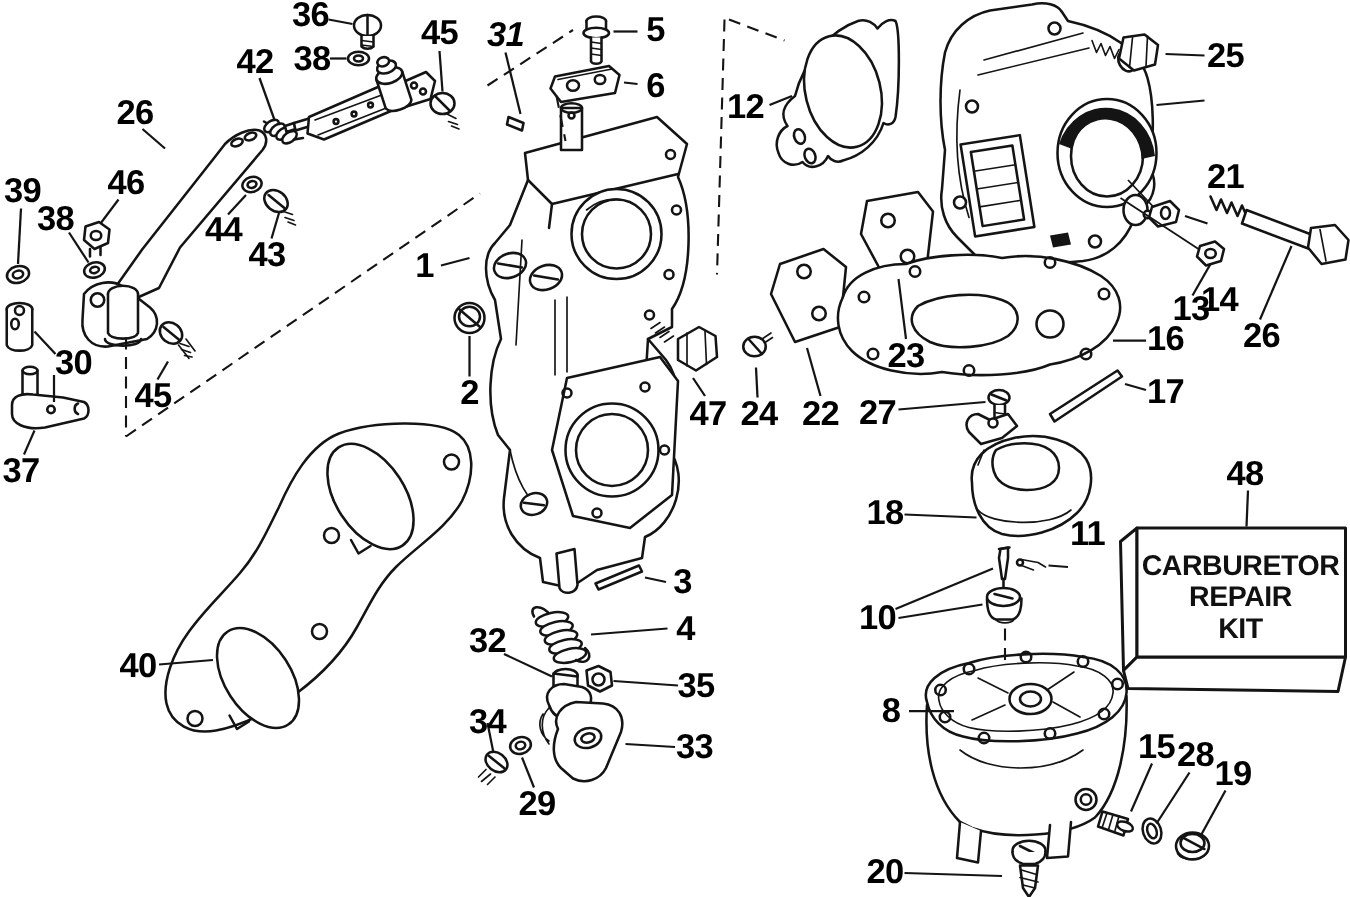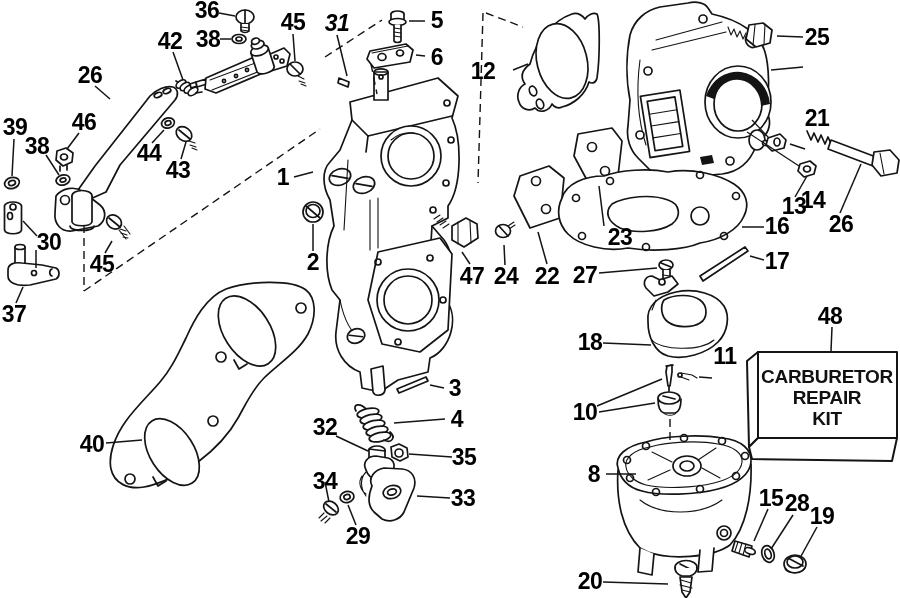--- a/index.html
+++ b/index.html
@@ -578,29 +578,29 @@
       <div class="callout" style="left: 84px; top: 122px;">46</div>
       <div class="callout" style="left: 15px; top: 127px;">39</div>
       <div class="callout" style="left: 37px; top: 146px;">38</div>
       <div class="callout" style="left: 149px; top: 153px; text-align: right;">44</div>
       <div class="callout" style="left: 178px; top: 170px;">43</div>
       <div class="callout" style="left: 49px; top: 242px;">30</div>
       <div class="callout" style="left: 102px; top: 264px;">45</div>
       <div class="callout" style="left: 14px; top: 314px;">37</div>
       <div class="callout" style="left: 283px; top: 177px;">1</div>
       <div class="callout" style="left: 313px; top: 262px;">2</div>
-      <div class="callout" style="left: 483px; top: 71px;">12</div>
+      <div class="callout" style="left: 497px; top: 71px;">12</div>
       <div class="callout" style="left: 817px; top: 37px;">25</div>
       <div class="callout" style="left: 817px; top: 74px; margin-top: 44px;">21</div>
       <div class="callout" style="left: 813px; top: 156px; margin-top: 44px;">14</div>
       <div class="callout" style="left: 794px; top: 206px;">13</div>
       <div class="callout" style="left: 841px; top: 224px;">26</div>
       <div class="callout" style="left: 777px; top: 226px;">16</div>
       <div class="callout" style="left: 777px; top: 261px;">17</div>
-      <div class="callout" style="left: 604px; top: 237px; margin-left: 16px;">23</div>
+      <div class="callout" style="left: 604px; top: 237px;">23</div>
       <div class="callout" style="left: 547px; top: 276px;">22</div>
       <div class="callout" style="left: 585px; top: 275px;">27</div>
       <div class="callout" style="left: 506px; top: 276px;">24</div>
       <div class="callout" style="left: 472px; top: 276px;">47</div>
       <div class="callout" style="left: 455px; top: 388px;">3</div>
       <div class="callout" style="left: 457px; top: 419px;">4</div>
       <div class="callout" style="left: 325px; top: 427px;">32</div>
       <div class="callout" style="left: 464px; top: 457px;">35</div>
       <div class="callout" style="left: 325px; top: 470px; margin-top: 11px;">34</div>
       <div class="callout" style="left: 463px; top: 498px;">33</div>

